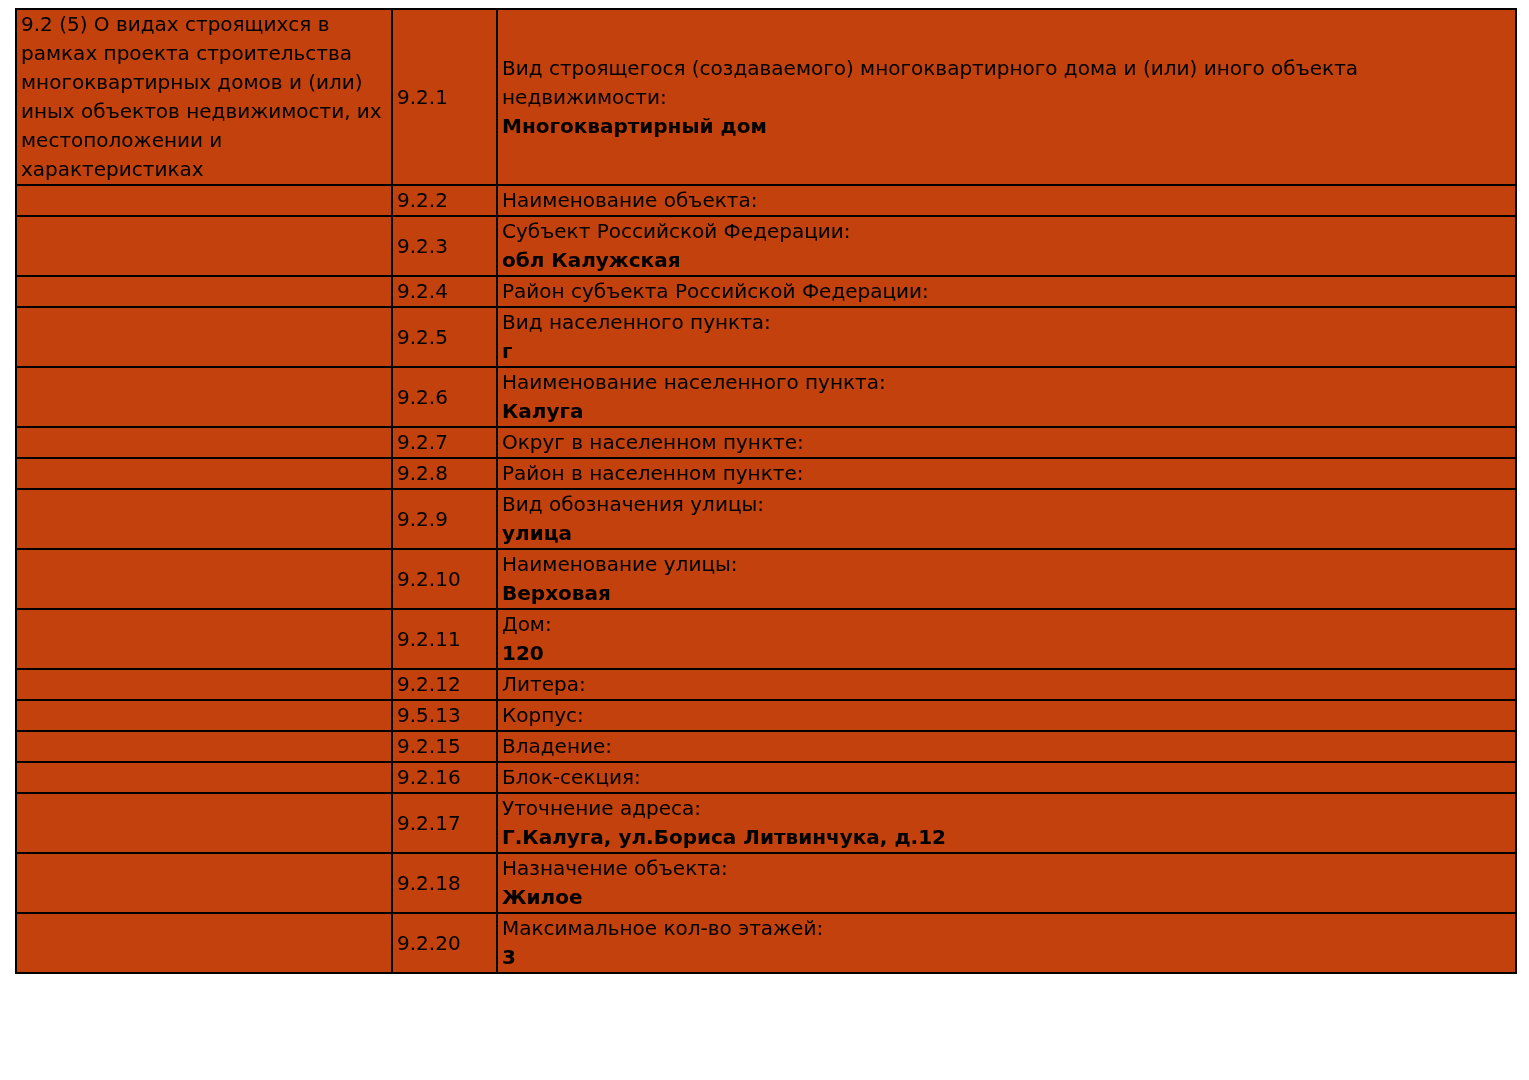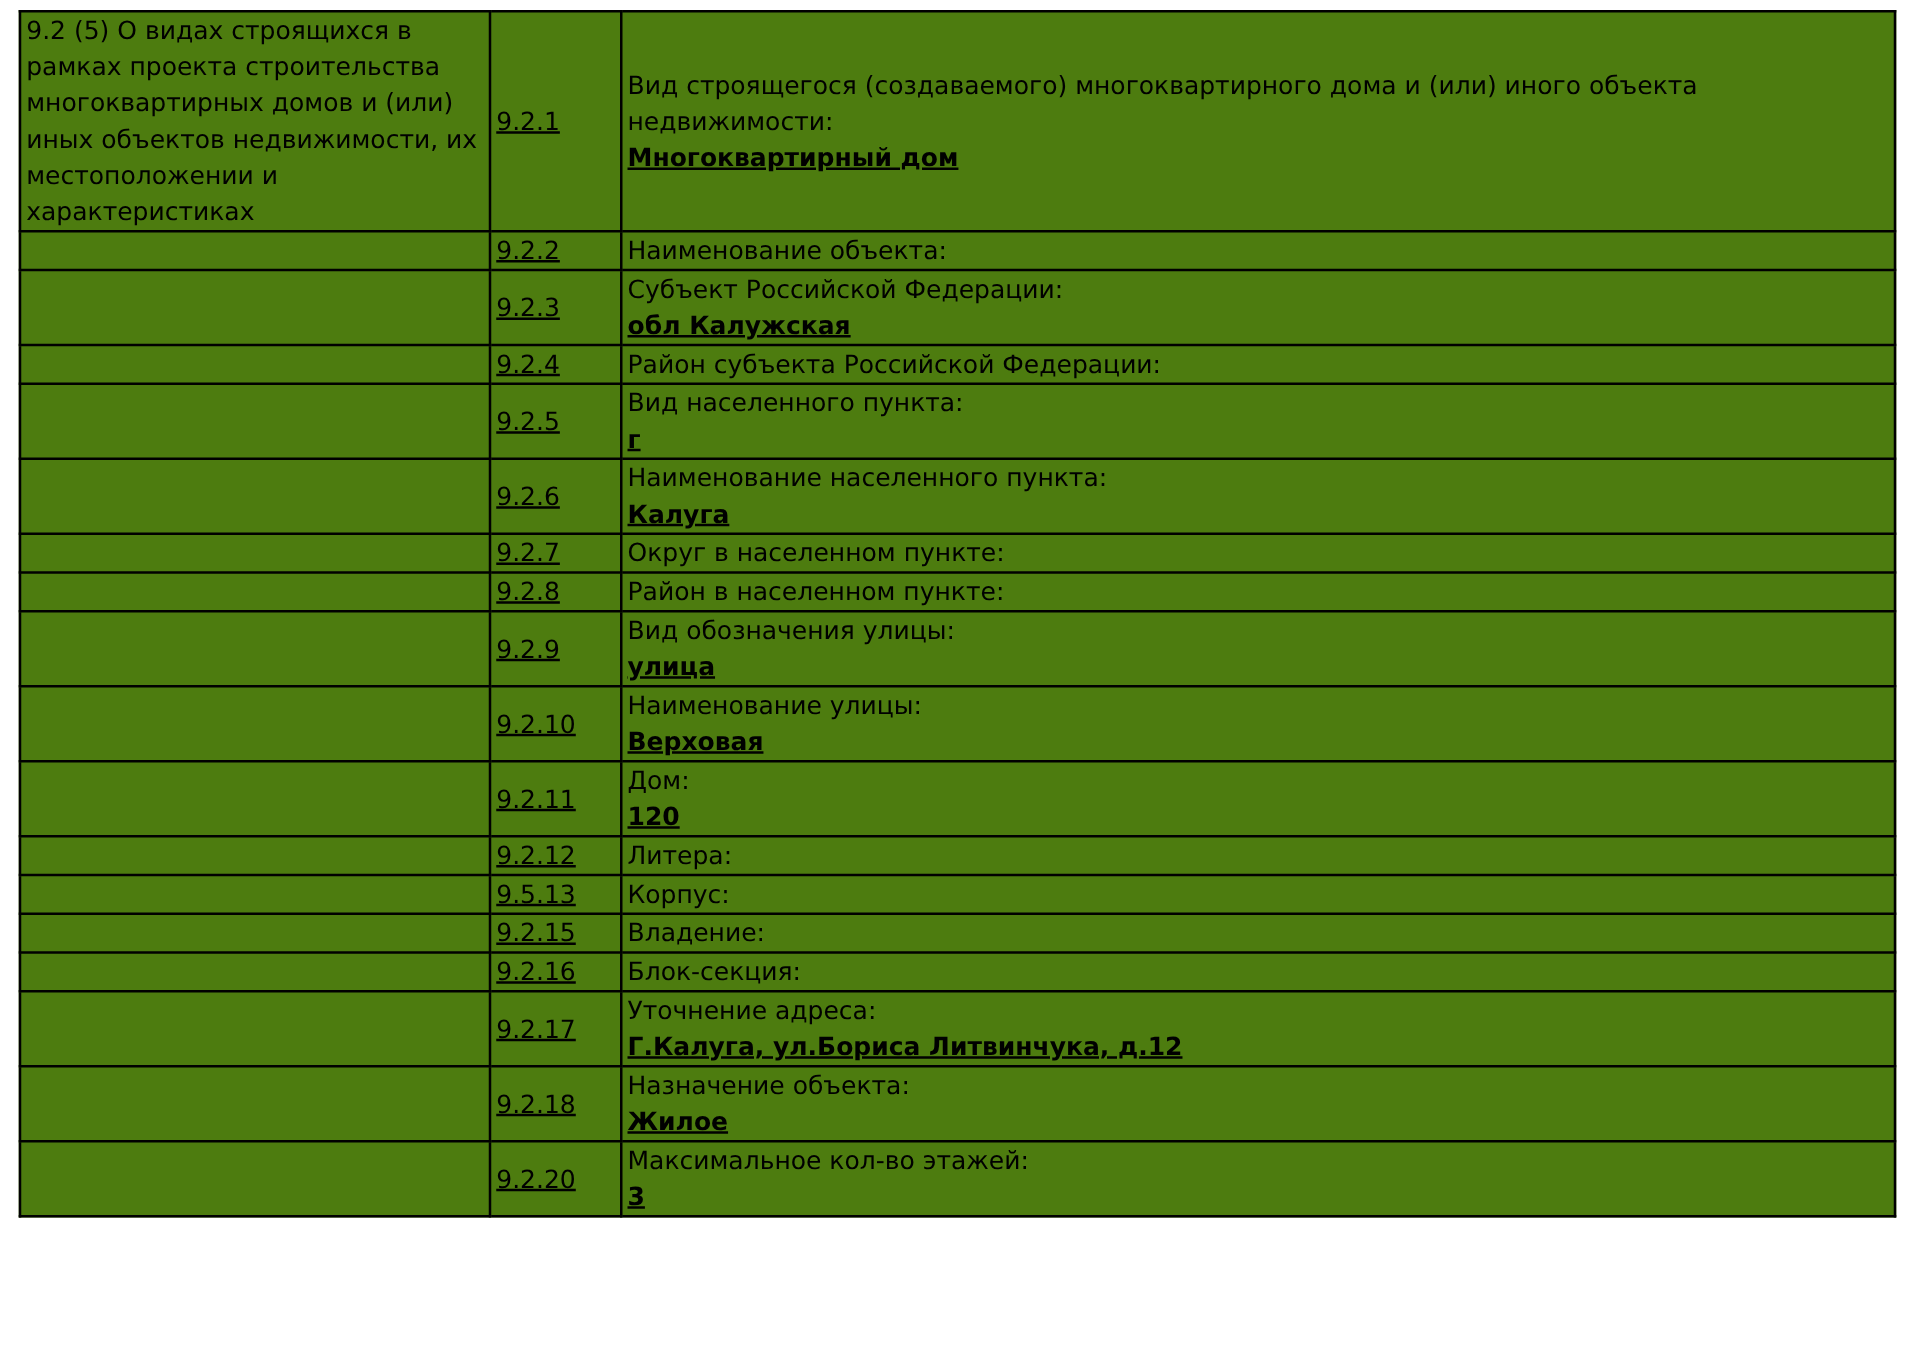--- a/index.html
+++ b/index.html
@@ -12,44 +12,42 @@
     height: 1080px;
     font-family: "DejaVu Sans", "Liberation Sans", sans-serif;
     color: #000000;
     overflow: hidden;
   }
   table.decl-table {
     border-collapse: collapse;
     table-layout: fixed;
     width: 1500px;
     margin: 8px 0 0 15px;
-    background: #4d7c0f;
+    background: #c2410c;
   }
   .decl-table td {
     border: 2px solid #000000;
     padding: 0 4px;
     font-size: 20px;
     line-height: 29px;
     vertical-align: middle;
     overflow: hidden;
     word-wrap: break-word;
   }
   td.col-section {
     vertical-align: top;
   }
   td.col-num {
     vertical-align: middle;
-    text-decoration: underline;
   }
   td.col-content {
     vertical-align: middle;
   }
   .field-value {
     font-weight: bold;
-    text-decoration: underline;
   }
 </style>
 </head>
 <body>
 
 <table class="decl-table">
   <colgroup>
     <col style="width:376px">
     <col style="width:105px">
     <col style="width:1019px">

